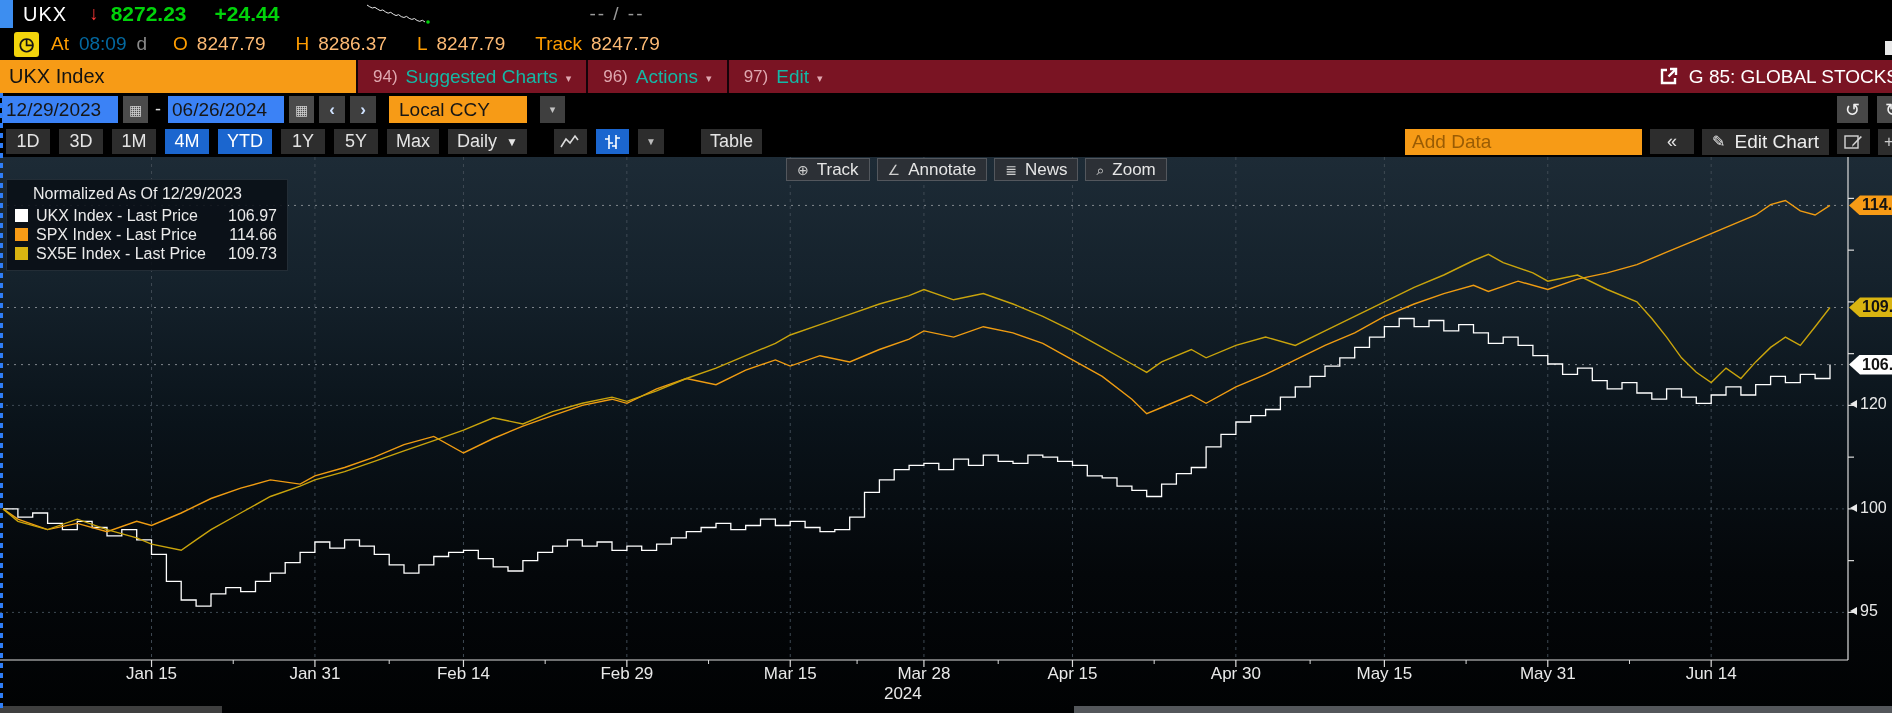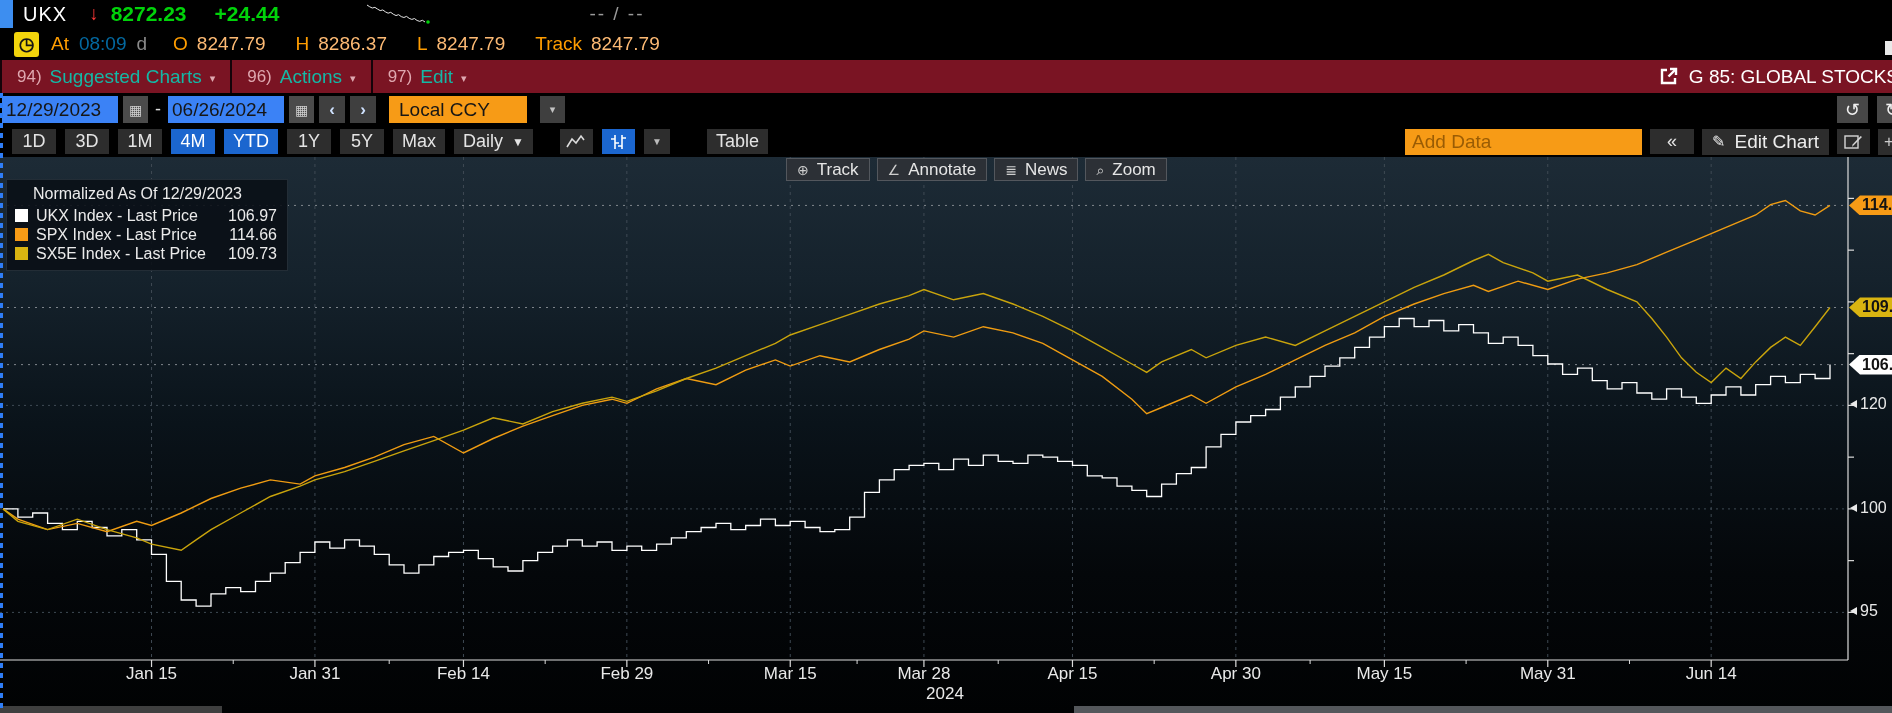--- a/index.html
+++ b/index.html
@@ -49,21 +49,21 @@
           justify-content:center;font-size:17px;font-weight:bold}
   .ccy{width:128px;height:27px;background:#f79b16;color:#161616;font-size:19px;display:flex;
        align-items:center;padding-left:10px;margin-left:8px}
   .caretbtn{width:25px;height:27px;background:#3f3f3f;color:#c2c2c2;font-size:11px;display:flex;
             align-items:center;justify-content:center;margin-left:8px}
   .undo{position:absolute;right:24px;top:3px;width:31px;height:27px;background:#474747;color:#f0f0f0;
         font-size:18px;display:flex;align-items:center;justify-content:center}
   .undo2{position:absolute;right:-16px;top:3px;width:31px;height:27px;background:#474747;color:#f0f0f0;
         font-size:18px;display:flex;align-items:center;justify-content:center}
   
-  .r5{position:absolute;top:126px;left:0;right:0;height:31px;display:flex;align-items:center;gap:9px;padding-left:12px}
+  .r5{position:absolute;top:126px;left:0;right:0;height:31px;display:flex;align-items:center;gap:9px;padding-left:6px}
   .pbtn{height:25px;min-width:26px;padding:0 9px;background:#2d2d2d;color:#e4e4e4;font-size:18px;
         display:flex;align-items:center;justify-content:center}
   .pbtn.active{background:#1b66cf;color:#fff}
   .freq{gap:9px}
   .freq .car{font-size:12px}
   .iconbtn{width:33px;height:25px;background:#2d2d2d;display:flex;align-items:center;justify-content:center}
   .iconbtn.active{background:#1b66cf}
   .tbl{margin-left:28px}
   .right5{margin-left:auto;display:flex;align-items:center;gap:8px}
   .adddata{width:237px;height:26px;background:#f79b16;border:0;font-size:19px;padding:0 7px;
@@ -89,21 +89,21 @@
   .lrow{display:flex;align-items:center;gap:8px;line-height:19px;white-space:nowrap}
   .sw{width:13px;height:13px;flex:0 0 13px}
   .lval{margin-left:auto}
   .xlab{position:absolute;width:80px;text-align:center;color:#e9e9e9;font-size:17px;top:507px}
   .ylab{position:absolute;left:1850px;color:#e9e9e9;font-size:16px;display:flex;align-items:center;gap:1px;z-index:20}
   .ylab .tri{width:0;height:0;border-right:7px solid #e9e9e9;border-top:4px solid transparent;
              border-bottom:4px solid transparent;margin-right:2px}
   .badge{position:absolute;left:1849px;height:20px;line-height:20px;font-size:16px;font-weight:bold;
          color:#131313;padding:0 8px 0 13px;z-index:25;white-space:nowrap;
          clip-path:polygon(0 50%,11px 0,100% 0,100% 100%,11px 100%)}
-  .yearlab{position:absolute;width:80px;text-align:right;color:#e9e9e9;font-size:17px;top:527px}
+  .yearlab{position:absolute;width:80px;text-align:left;color:#e9e9e9;font-size:17px;top:527px}
   .strip{position:absolute;height:7px;bottom:0}
   .strip.l{left:0;width:222px;background:#3f3f3f}
   .strip.r{left:1074px;right:0;background:#54575b}
 </style>
 </head>
 <body>
 
 <div class="r1">
   <div class="blue-block"></div>
   <span class="tkr">UKX</span>
@@ -137,20 +137,21 @@
         <span class="v">8247.79</span>
       </div>
       <div class="of">
         <span class="l">Track</span>
         <span class="v">8247.79</span>
       </div>
     </div>
 </div>
 
 <div class="r3">
+  <div class="ticker-input">UKX Index</div>
   <div id="menus">
       <div class="menu">
         <span class="num">94)</span>
         <span class="lbl">Suggested Charts</span>
         <span class="car">▾</span>
       </div>
       <div class="menu">
         <span class="num">96)</span>
         <span class="lbl">Actions</span>
         <span class="car">▾</span>

